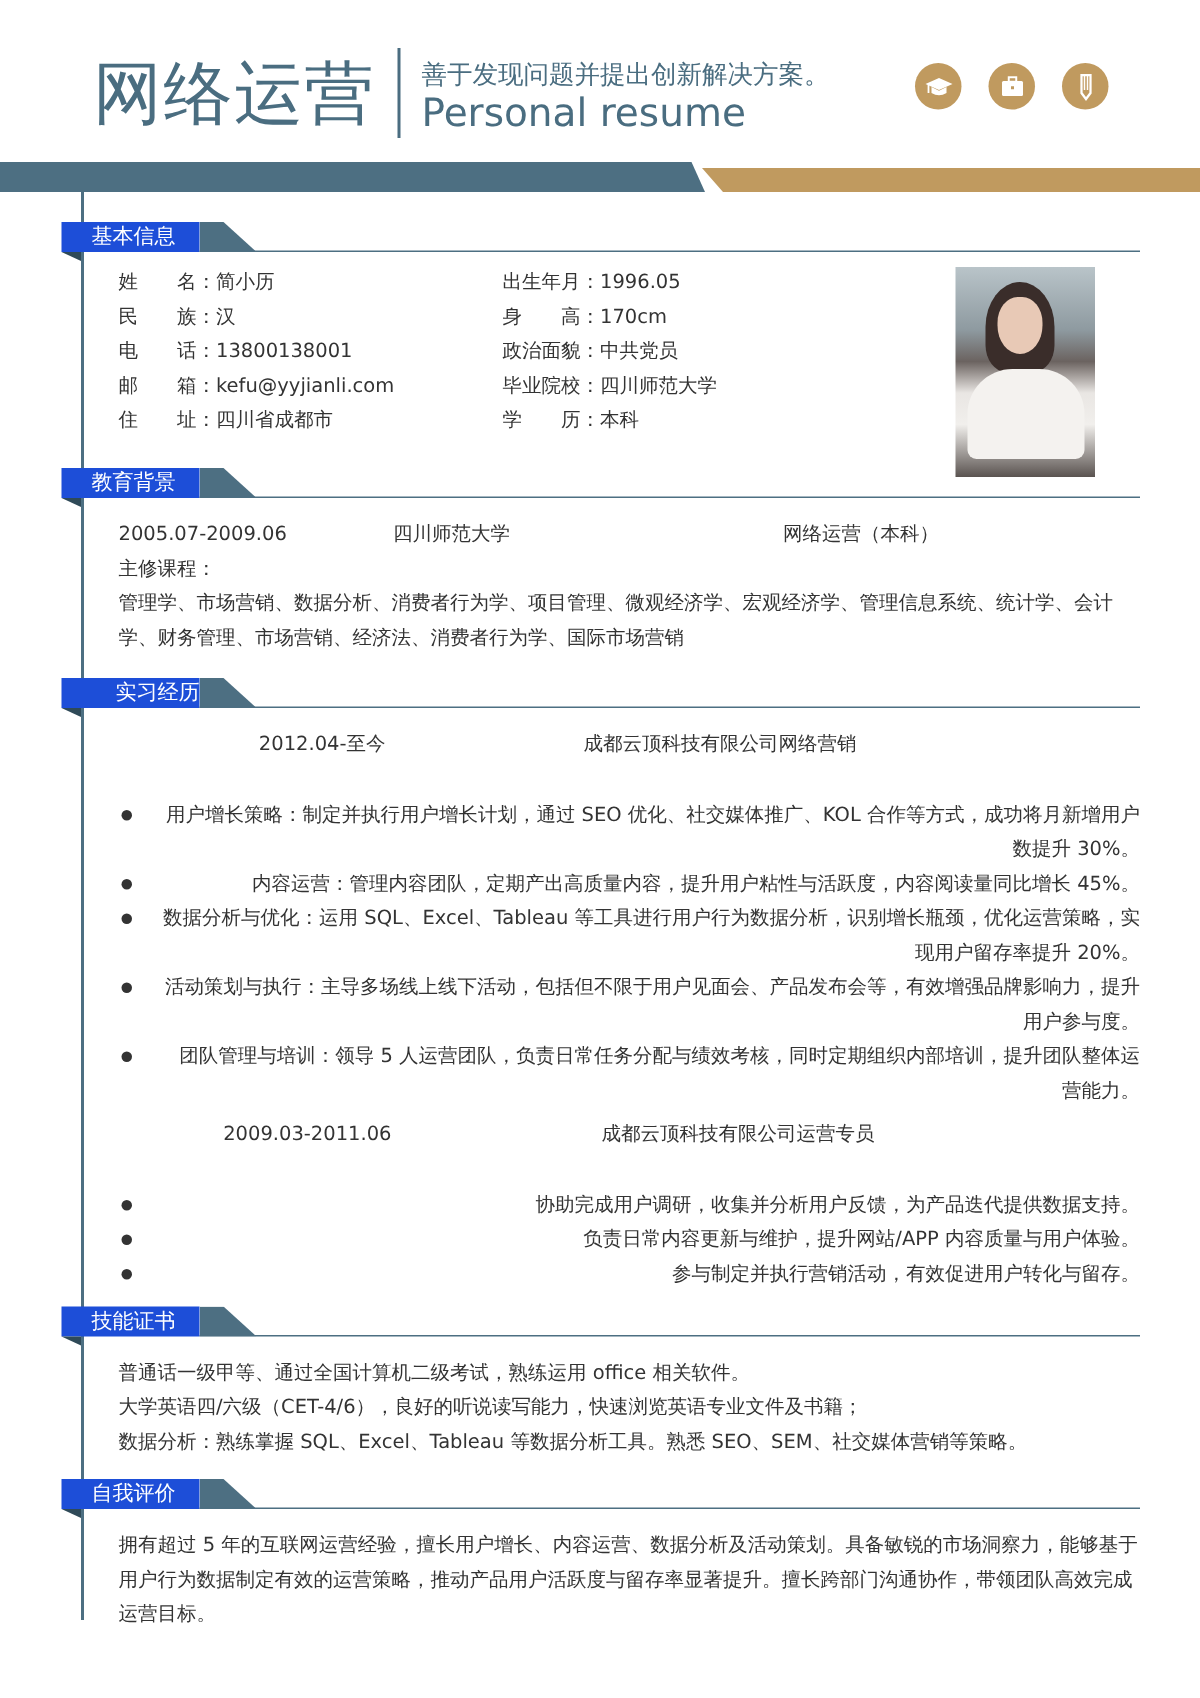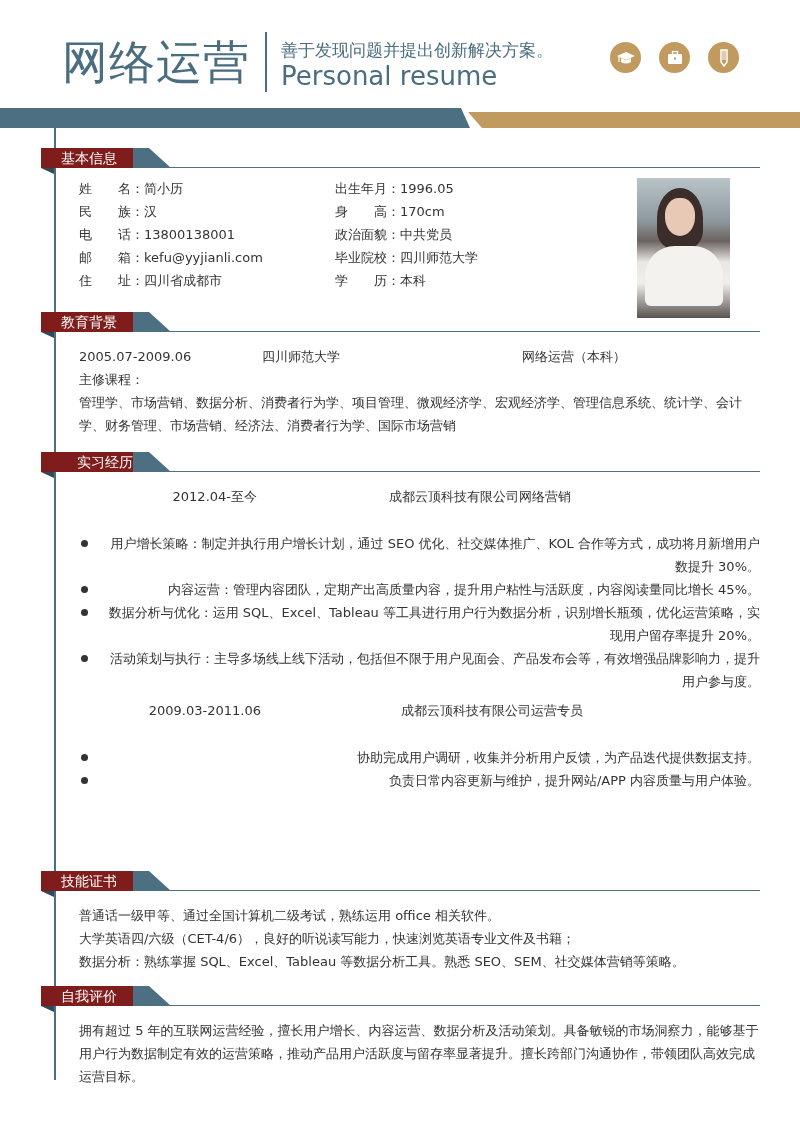--- a/index.html
+++ b/index.html
@@ -18,21 +18,21 @@
   .bar-blue { position: absolute; left: 0; top: 108px; width: 470px; height: 20px; background: #4d6f82;
               clip-path: polygon(0 0, 461px 0, 470px 20px, 0 20px); }
   .bar-gold { position: absolute; left: 468px; top: 112px; width: 332px; height: 16px; background: #c09a5f;
               clip-path: polygon(0 0, 332px 0, 332px 16px, 14px 16px); }
 
   .timeline { position: absolute; left: 54px; top: 128px; width: 2px; height: 952px; background: #4d6f82; }
 
   
   .section { position: absolute; left: 41px; width: 719px; }
   .sec-head { position: relative; height: 26px; }
-  .sec-label { position: absolute; left: 0; top: 5px; height: 20px; width: 92px; background: #7f1d1d; color: #ffffff; font-size: 14px; line-height: 20px; padding-left: 20px; }
+  .sec-label { position: absolute; left: 0; top: 5px; height: 20px; width: 92px; background: #1d4ed8; color: #ffffff; font-size: 14px; line-height: 20px; padding-left: 20px; }
   .sec-label::after { content: ""; position: absolute; left: 0; top: 20px; width: 0; height: 0; border-top: 6px solid #2f4a58; border-left: 13px solid transparent; }
   .sec-flag { position: absolute; left: 92px; top: 5px; width: 38px; height: 20px; background: #4d6f82; clip-path: polygon(0 0, 16px 0, 38px 20px, 0 20px); }
   .sec-stripes { position: absolute; left: 100px; top: 5px; width: 40px; height: 20px; }
   .sec-line { position: absolute; left: 92px; right: 0; top: 24px; height: 1px; background: #4d6f82; }
 
   .sec-body { padding-left: 38px; font-size: 13px; line-height: 23px; color: #333; }
 
   
   .info-grid { position: relative; height: 130px; margin-top: 4px; }
   .info-col { position: absolute; top: 0; }
@@ -149,29 +149,31 @@
     <div class="row3">
       <span style="width:178px;">2012.04-至今</span>
       <span style="width:262px;">成都云顶科技有限公司</span>
       <span>网络营销</span>
     </div>
     <ul class="bullets">
       <li>用户增长策略：制定并执行用户增长计划，通过 SEO 优化、社交媒体推广、KOL 合作等方式，成功将月新增用户数提升 30%。</li>
       <li>内容运营：管理内容团队，定期产出高质量内容，提升用户粘性与活跃度，内容阅读量同比增长 45%。</li>
       <li>数据分析与优化：运用 SQL、Excel、Tableau 等工具进行用户行为数据分析，识别增长瓶颈，优化运营策略，实现用户留存率提升 20%。</li>
       <li>活动策划与执行：主导多场线上线下活动，包括但不限于用户见面会、产品发布会等，有效增强品牌影响力，提升用户参与度。</li>
+      <li>团队管理与培训：领导 5 人运营团队，负责日常任务分配与绩效考核，同时定期组织内部培训，提升团队整体运营能力。</li>
     </ul>
     <div class="row3" style="margin-top:6px;">
       <span style="width:182px;">2009.03-2011.06</span>
       <span style="width:270px;">成都云顶科技有限公司</span>
       <span>运营专员</span>
     </div>
     <ul class="bullets">
       <li>协助完成用户调研，收集并分析用户反馈，为产品迭代提供数据支持。</li>
       <li>负责日常内容更新与维护，提升网站/APP 内容质量与用户体验。</li>
+      <li>参与制定并执行营销活动，有效促进用户转化与留存。</li>
     </ul>
   </div>
 </div>
 
 <div class="section" style="top:866px;">
   <div class="sec-head">
     <div class="sec-label">技能证书</div>
     <div class="sec-flag"></div>
     <svg class="sec-stripes" viewBox="0 0 40 20">
         <path d="M14 0 L34 20 M18 0 L38 20" stroke="#fff" stroke-width="1.5"></path>

